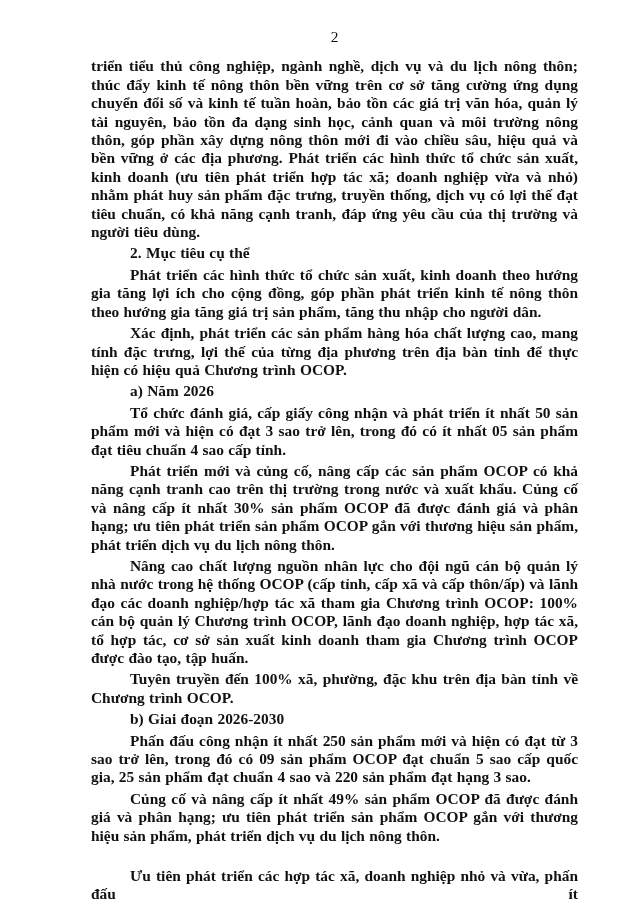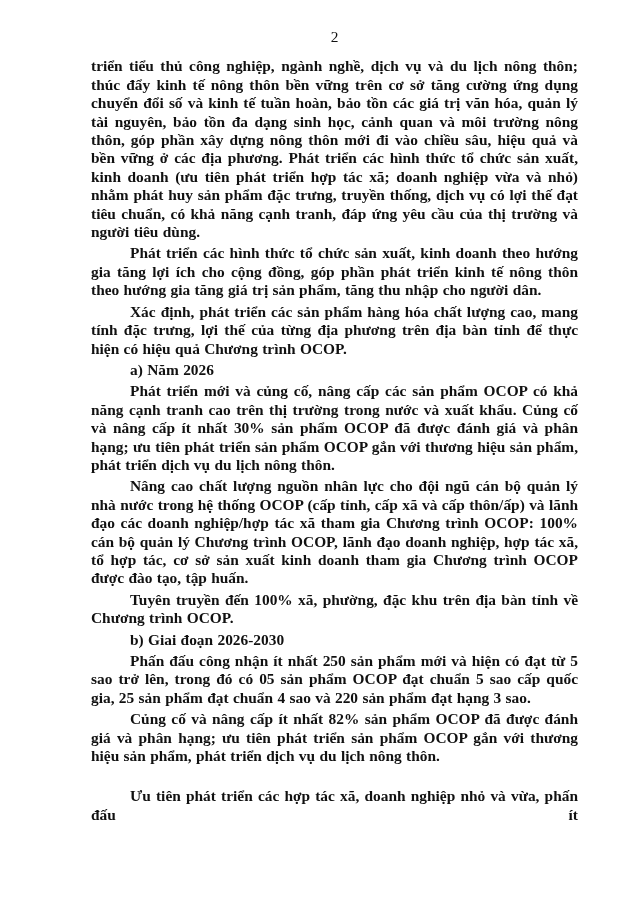--- a/index.html
+++ b/index.html
@@ -43,34 +43,36 @@
   }
 </style>
 </head>
 <body>
 
 <div class="page">
   <div class="pageno">2</div>
 
   <p>triển tiểu thủ công nghiệp, ngành nghề, dịch vụ và du lịch nông thôn; thúc đẩy kinh tế nông thôn bền vững trên cơ sở tăng cường ứng dụng chuyển đổi số và kinh tế tuần hoàn, bảo tồn các giá trị văn hóa, quản lý tài nguyên, bảo tồn đa dạng sinh học, cảnh quan và môi trường nông thôn, góp phần xây dựng nông thôn mới đi vào chiều sâu, hiệu quả và bền vững ở các địa phương. Phát triển các hình thức tổ chức sản xuất, kinh doanh (ưu tiên phát triển hợp tác xã; doanh nghiệp vừa và nhỏ) nhằm phát huy sản phẩm đặc trưng, truyền thống, dịch vụ có lợi thế đạt tiêu chuẩn, có khả năng cạnh tranh, đáp ứng yêu cầu của thị trường và người tiêu dùng.</p>
 
+  <p class="indent heading">2. Mục tiêu cụ thể</p>
 
   <p class="indent">Phát triển các hình thức tổ chức sản xuất, kinh doanh theo hướng gia tăng lợi ích cho cộng đồng, góp phần phát triển kinh tế nông thôn theo hướng gia tăng giá trị sản phẩm, tăng thu nhập cho người dân.</p>
 
   <p class="indent">Xác định, phát triển các sản phẩm hàng hóa chất lượng cao, mang tính đặc trưng, lợi thế của từng địa phương trên địa bàn tỉnh để thực hiện có hiệu quả Chương trình OCOP.</p>
 
   <p class="indent">a) Năm 2026</p>
 
+  <p class="indent">Tổ chức đánh giá, cấp giấy công nhận và phát triển ít nhất 50 sản phẩm mới và hiện có đạt 3 sao trở lên, trong đó có ít nhất 05 sản phẩm đạt tiêu chuẩn 4 sao cấp tỉnh.</p>
 
   <p class="indent">Phát triển mới và củng cố, nâng cấp các sản phẩm OCOP có khả năng cạnh tranh cao trên thị trường trong nước và xuất khẩu. Củng cố và nâng cấp ít nhất 30% sản phẩm OCOP đã được đánh giá và phân hạng; ưu tiên phát triển sản phẩm OCOP gắn với thương hiệu sản phẩm, phát triển dịch vụ du lịch nông thôn.</p>
 
   <p class="indent">Nâng cao chất lượng nguồn nhân lực cho đội ngũ cán bộ quản lý nhà nước trong hệ thống OCOP (cấp tỉnh, cấp xã và cấp thôn/ấp) và lãnh đạo các doanh nghiệp/hợp tác xã tham gia Chương trình OCOP: 100% cán bộ quản lý Chương trình OCOP, lãnh đạo doanh nghiệp, hợp tác xã, tổ hợp tác, cơ sở sản xuất kinh doanh tham gia Chương trình OCOP được đào tạo, tập huấn.</p>
 
   <p class="indent">Tuyên truyền đến 100% xã, phường, đặc khu trên địa bàn tỉnh về Chương trình OCOP.</p>
 
   <p class="indent">b) Giai đoạn 2026-2030</p>
 
-  <p class="indent">Phấn đấu công nhận ít nhất 250 sản phẩm mới và hiện có đạt từ 5 sao trở lên, trong đó có 05 sản phẩm OCOP đạt chuẩn 5 sao cấp quốc gia, 25 sản phẩm đạt chuẩn 4 sao và 220 sản phẩm đạt hạng 3 sao.</p>
+  <p class="indent">Phấn đấu công nhận ít nhất 250 sản phẩm mới và hiện có đạt từ 3 sao trở lên, trong đó có 09 sản phẩm OCOP đạt chuẩn 5 sao cấp quốc gia, 25 sản phẩm đạt chuẩn 4 sao và 220 sản phẩm đạt hạng 3 sao.</p>
 
-  <p class="indent">Củng cố và nâng cấp ít nhất 82% sản phẩm OCOP đã được đánh giá và phân hạng; ưu tiên phát triển sản phẩm OCOP gắn với thương hiệu sản phẩm, phát triển dịch vụ du lịch nông thôn.</p>
+  <p class="indent">Củng cố và nâng cấp ít nhất 49% sản phẩm OCOP đã được đánh giá và phân hạng; ưu tiên phát triển sản phẩm OCOP gắn với thương hiệu sản phẩm, phát triển dịch vụ du lịch nông thôn.</p>
 
   <p class="indent cut">Ưu tiên phát triển các hợp tác xã, doanh nghiệp nhỏ và vừa, phấn đấu ít</p>
 </div>
 
 </body></html>

